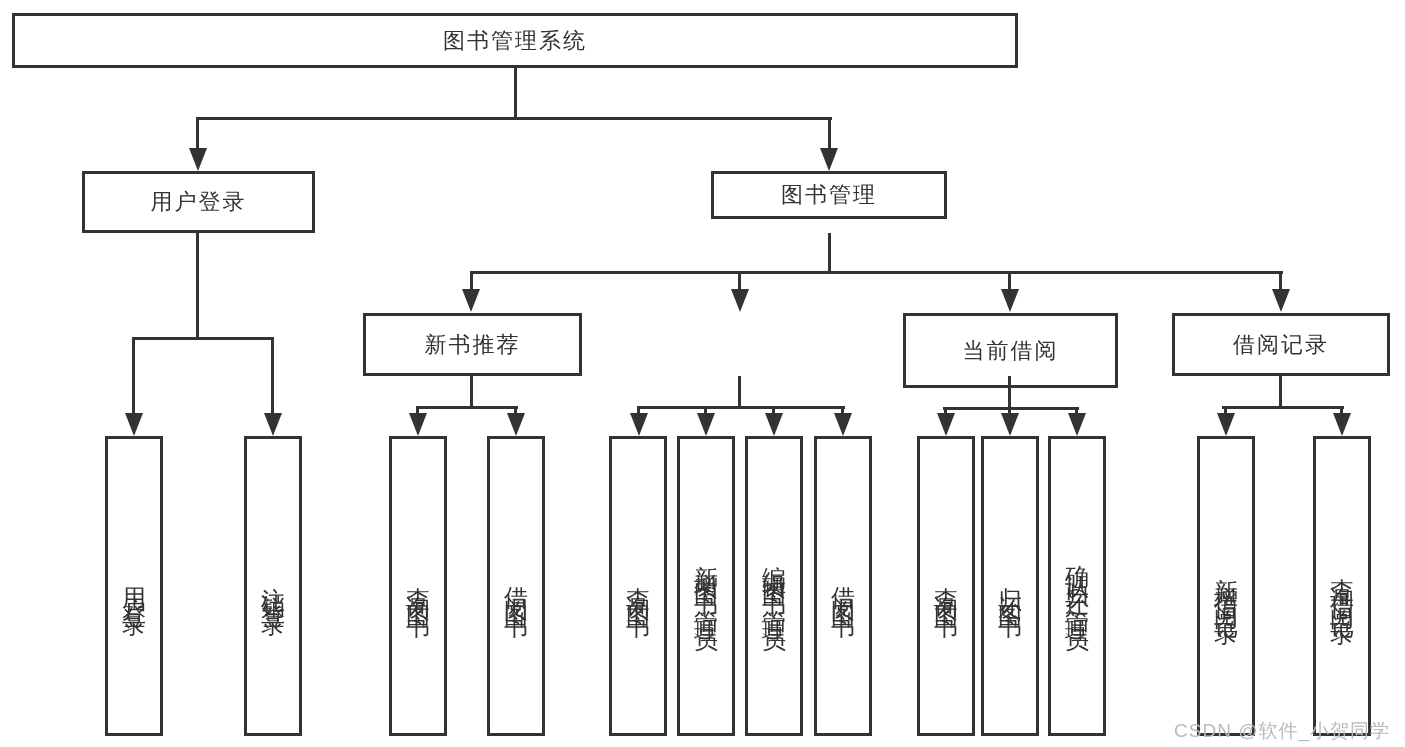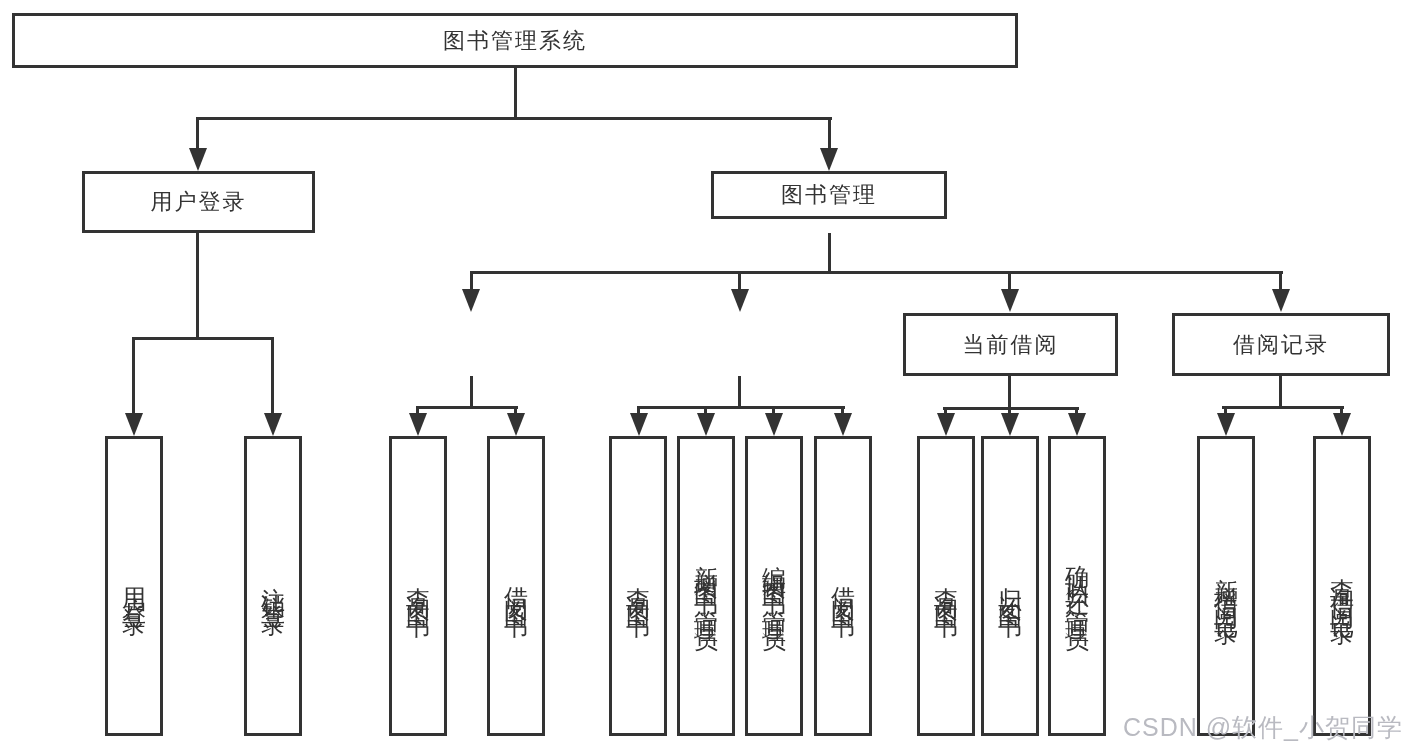--- a/index.html
+++ b/index.html
@@ -41,22 +41,22 @@
   }
   .line{position:absolute;background:var(--line);}
   .arrow{
     position:absolute;width:0;height:0;
     border-left:9px solid transparent;
     border-right:9px solid transparent;
     border-top:23px solid var(--line);
   }
   .watermark{
     position:absolute;
-    right:2px;bottom:3px;
-    font-size:25px;letter-spacing:1px;
+    right:15px;bottom:3px;
+    font-size:19px;letter-spacing:1px;
     color:var(--wm);
     white-space:nowrap;
   }
 </style>
 </head>
 <body>
 
 <div id="canvas">
 
   <div class="hbox" style="left:12px;top:13px;width:1006px;height:55px;">图书管理系统</div>
@@ -82,21 +82,22 @@
   <div class="line" style="left:470px;top:271px;width:813px;height:3px;"></div>
   <div class="line" style="left:470px;top:271px;width:3px;height:20px;"></div>
   <div class="arrow" style="left:462px;top:289px;"></div>
   <div class="line" style="left:738px;top:271px;width:3px;height:20px;"></div>
   <div class="arrow" style="left:731px;top:289px;"></div>
   <div class="line" style="left:1008px;top:271px;width:3px;height:20px;"></div>
   <div class="arrow" style="left:1001px;top:289px;"></div>
   <div class="line" style="left:1279px;top:271px;width:3px;height:20px;"></div>
   <div class="arrow" style="left:1272px;top:289px;"></div>
 
-  <div class="hbox" style="left:903px;top:313px;width:215px;height:63px;">当前借阅</div>
+  <div class="hbox" style="left:363px;top:313px;width:219px;height:63px;">新书推荐</div>
+  <div class="hbox" style="left:903px;top:313px;width:215px;height:75px;">当前借阅</div>
   <div class="hbox" style="left:1172px;top:313px;width:218px;height:63px;">借阅记录</div>
 
   <div class="line" style="left:470px;top:376px;width:3px;height:30px;"></div>
   <div class="line" style="left:416px;top:406px;width:102px;height:3px;"></div>
   <div class="line" style="left:416px;top:406px;width:3px;height:10px;"></div>
   <div class="arrow" style="left:409px;top:413px;"></div>
   <div class="line" style="left:514px;top:406px;width:3px;height:10px;"></div>
   <div class="arrow" style="left:507px;top:413px;"></div>
 
   <div class="line" style="left:738px;top:376px;width:3px;height:30px;"></div>

